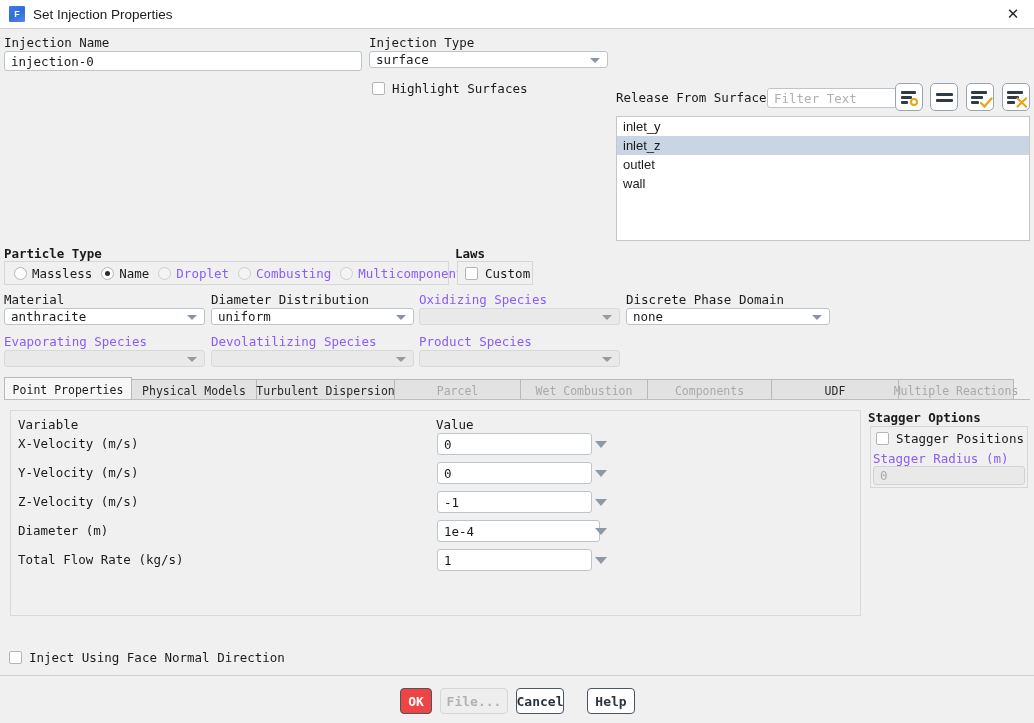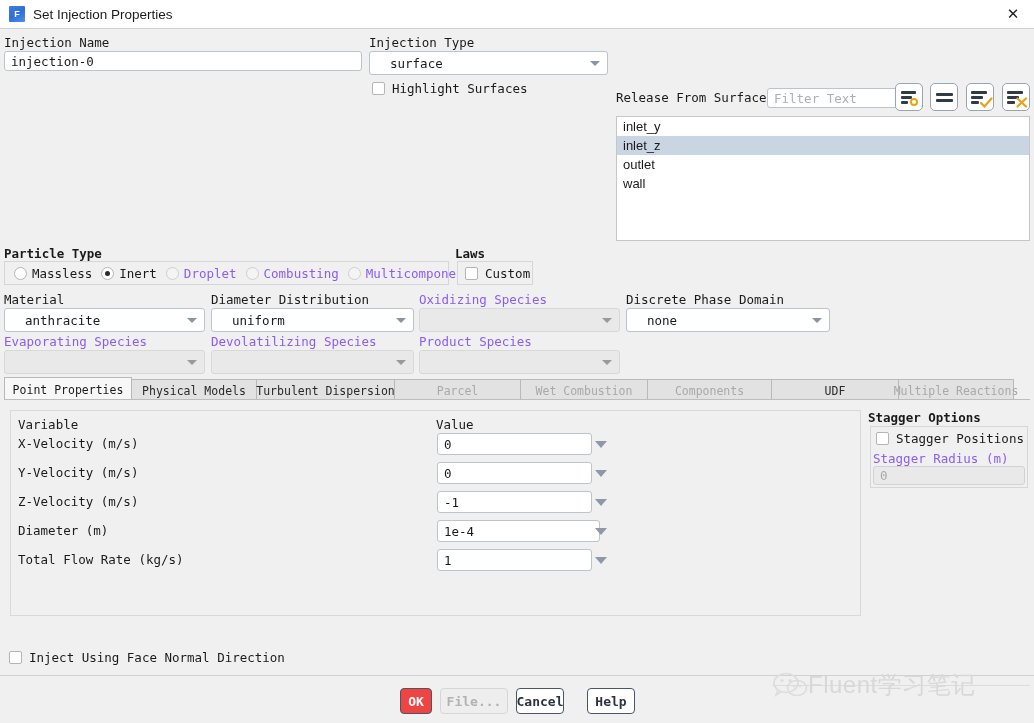--- a/index.html
+++ b/index.html
@@ -45,22 +45,22 @@
   .textfield {
     background: #fff; border: 1px solid #bcc4cc; border-radius: 3px;
     height: 20px; display: flex; align-items: center; padding: 0 6px;
     font-size: 12.5px; color: #1a1a1a;
   }
   .textfield.ph { color: #b0b0b0; }
   .textfield.dis { background: #e9e9e9; border-color: #d2d2d2; color: #a9a9a9; }
 
   .combo {
     background: #fff; border: 1px solid #bcc4cc; border-radius: 3px;
-    height: 24px; display: flex; align-items: center;
-    padding: 0 20px; font-size: 12.5px; position: relative;
+    height: 17px; display: flex; align-items: center;
+    padding: 0 6px; font-size: 12.5px; position: relative;
   }
   .combo.dis { background: #e9e9e9; border-color: #d8d8d8; color: #a9a9a9; }
   .combo .arw {
     position: absolute; right: 7px; top: 50%; margin-top: -2px;
     width: 0; height: 0; border-left: 5px solid transparent;
     border-right: 5px solid transparent; border-top: 5px solid #8995a3;
   }
   .combo.dis .arw { border-top-color: #9a9a9a; }
 
   .spin-arw {
@@ -214,21 +214,21 @@
 
   <div style="position:absolute;left:4px;top:246px;font-weight:bold;" class="lbl">Particle Type</div>
   <div class="groupbox" style="position:absolute;left:4px;top:261px;width:445px;height:24px;
        display:flex;align-items:center;padding-left:9px;gap:9px;">
     <span style="display:flex;align-items:center;gap:5px;">
       <span class="radio"></span>
       <span class="lbl">Massless</span>
     </span>
     <span style="display:flex;align-items:center;gap:5px;">
       <span class="radio on"></span>
-      <span class="lbl">Inert</span>
+      <span class="lbl">Name</span>
     </span>
     <span style="display:flex;align-items:center;gap:5px;">
       <span class="radio dis"></span>
       <span class="lbl dim">Droplet</span>
     </span>
     <span style="display:flex;align-items:center;gap:5px;">
       <span class="radio dis"></span>
       <span class="lbl dim">Combusting</span>
     </span>
     <span style="display:flex;align-items:center;gap:5px;">
@@ -355,27 +355,14 @@
     <span class="lbl">Inject Using Face Normal Direction</span>
   </div>
 
   <div class="sep" style="left:0px;top:675px;width:1034px;"></div>
 
   <div class="btn primary" style="position:absolute;left:400px;top:688px;width:32px;">OK</div>
   <div class="btn dis" style="position:absolute;left:440px;top:688px;width:68px;">File...</div>
   <div class="btn" style="position:absolute;left:516px;top:688px;width:48px;">Cancel</div>
   <div class="btn" style="position:absolute;left:587px;top:688px;width:48px;">Help</div>
 
-  <div class="watermark">
-    <div class="wm-line" style="left:0px;width:258px;"></div>
-    <svg width="36" height="28" viewBox="0 0 36 28" style="position:relative;z-index:2;">
-      <ellipse cx="14" cy="12" rx="12" ry="9.5" fill="none" stroke="#dcdcdc" stroke-width="1.6"></ellipse>
-      <path d="M6 19 L4 24 L9.5 20.5" fill="none" stroke="#dcdcdc" stroke-width="1.6"></path>
-      <circle cx="10" cy="9.5" r="1.6" fill="#dcdcdc"></circle>
-      <circle cx="18" cy="9.5" r="1.6" fill="#dcdcdc"></circle>
-      <ellipse cx="25" cy="17" rx="9.5" ry="7.5" fill="none" stroke="#dcdcdc" stroke-width="1.6"></ellipse>
-      <circle cx="22" cy="15" r="1.3" fill="#dcdcdc"></circle>
-      <circle cx="28" cy="15" r="1.3" fill="#dcdcdc"></circle>
-    </svg>
-    <span style="position:relative;z-index:2;background:transparent;">Fluent学习笔记</span>
-  </div>
 
 </div>
 
 </body></html>

